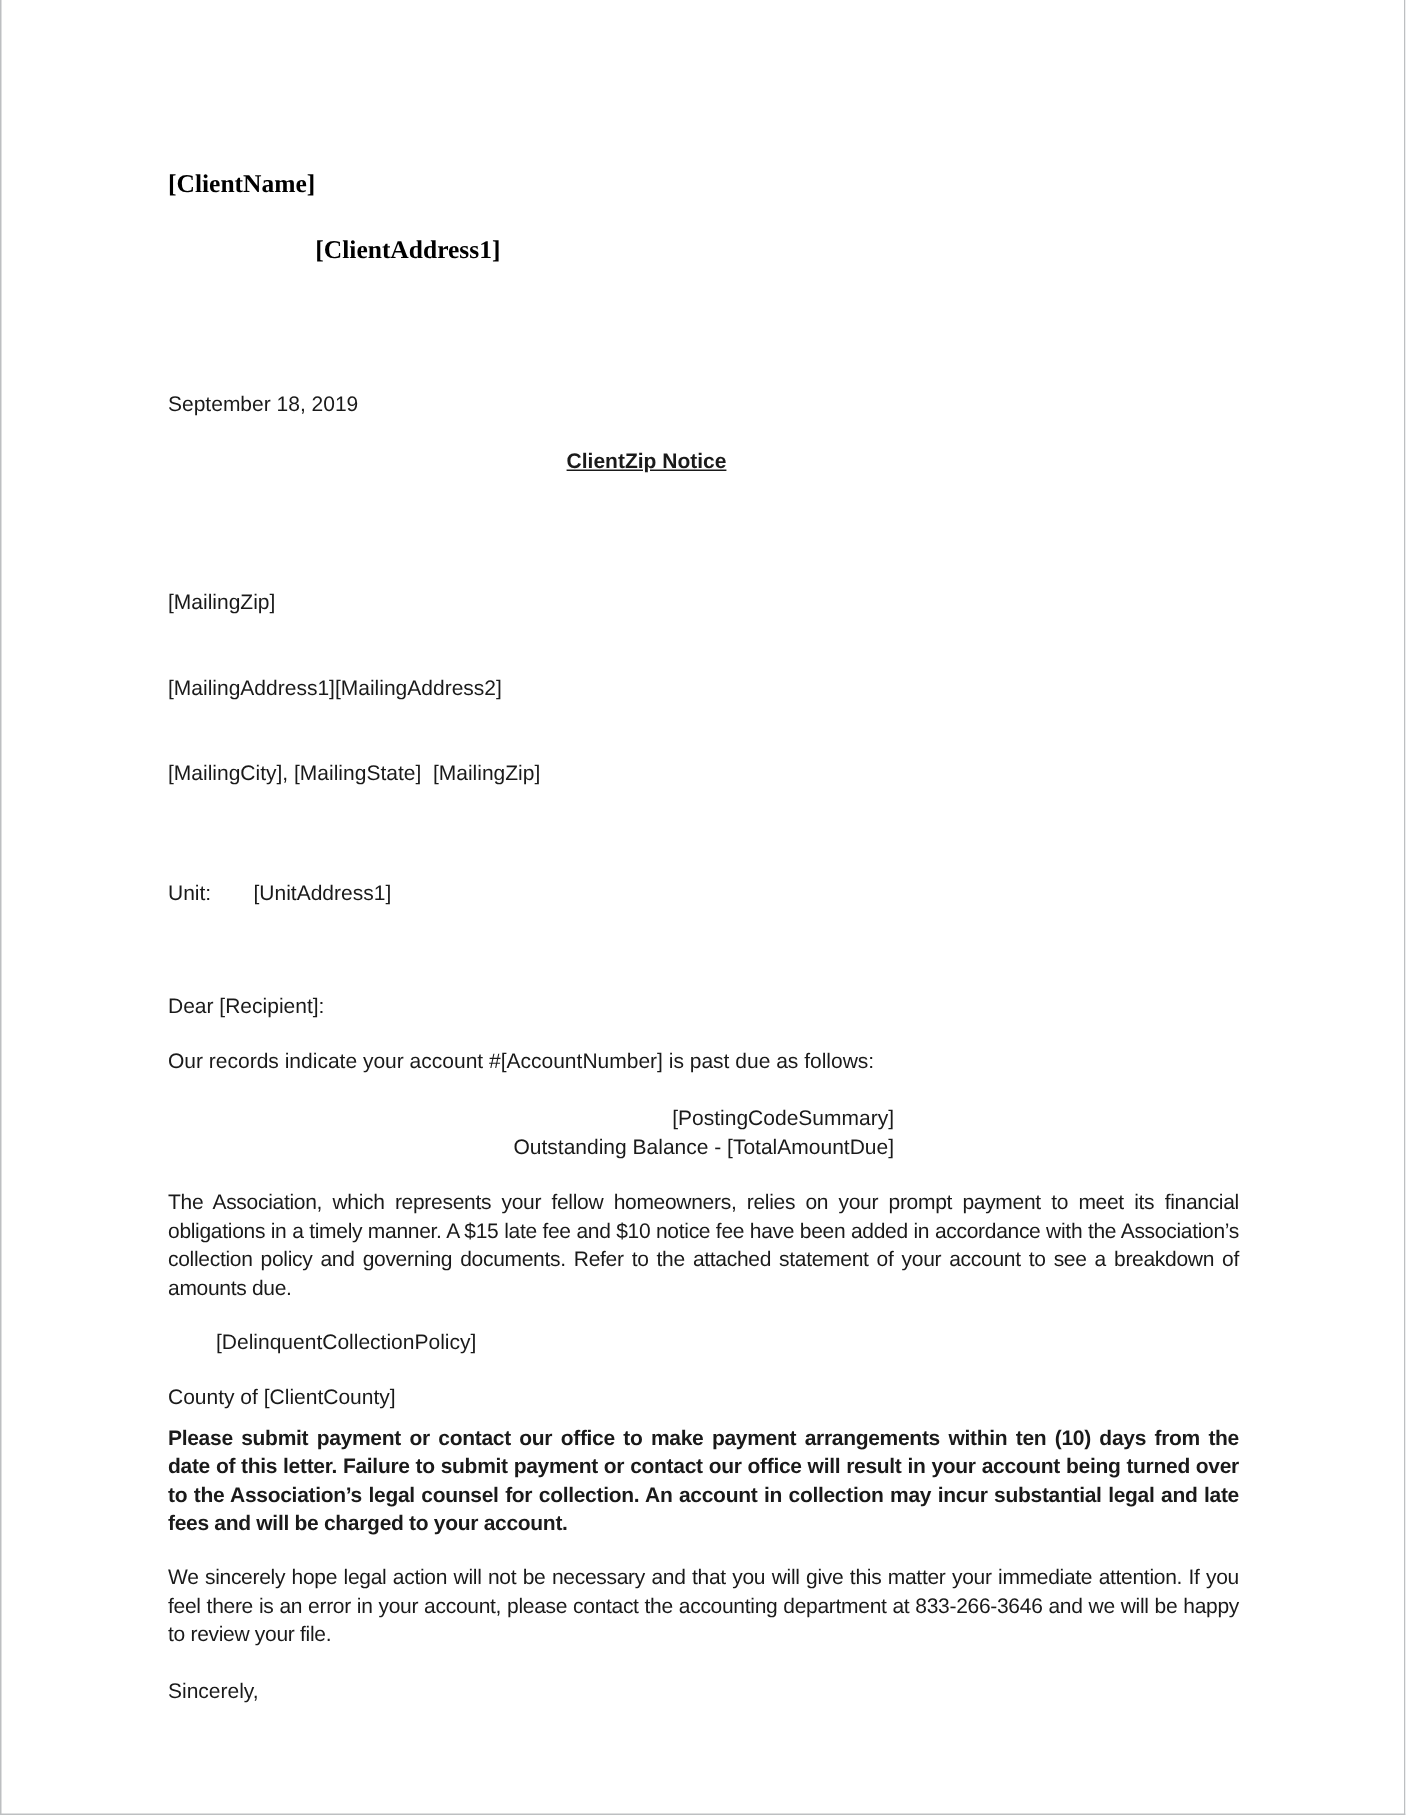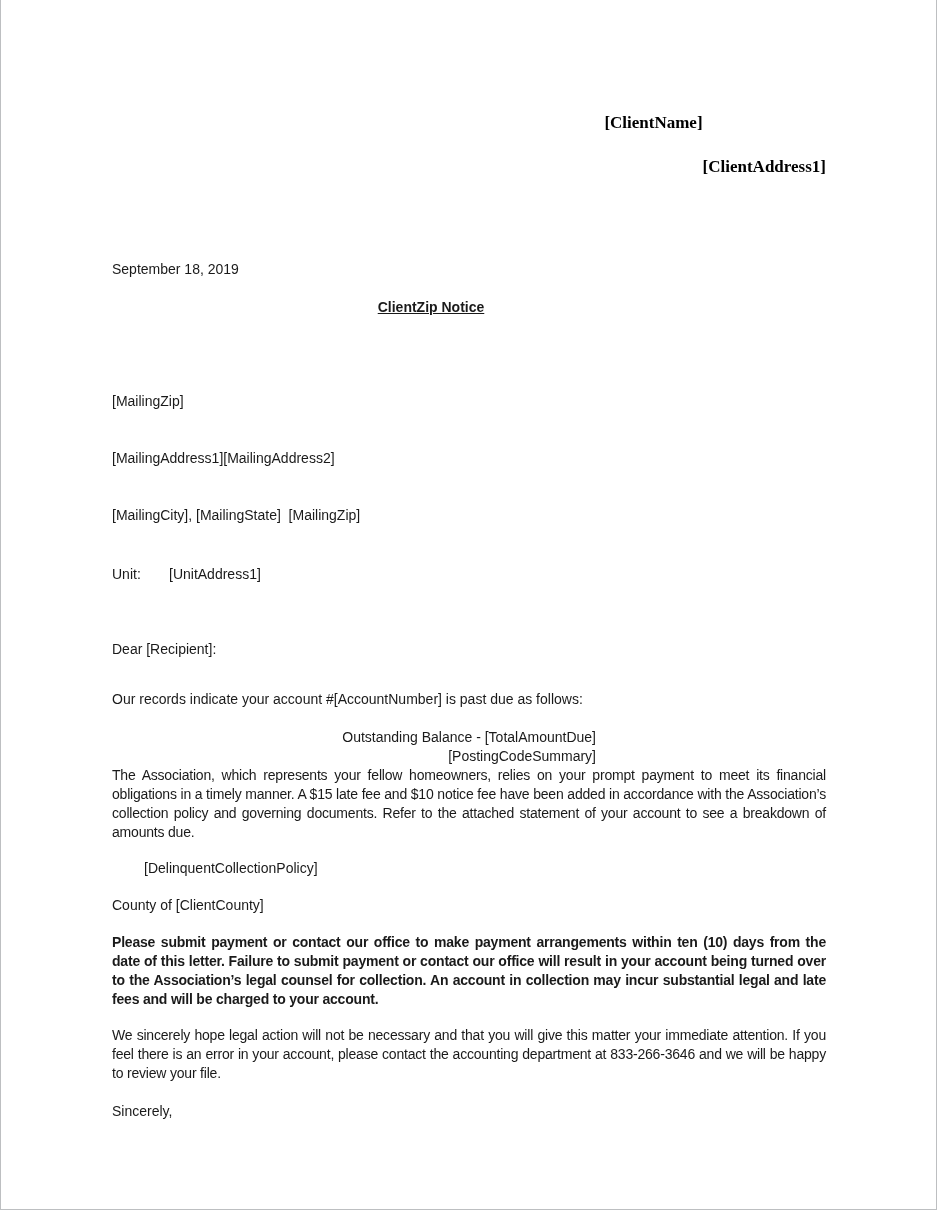--- a/index.html
+++ b/index.html
@@ -19,21 +19,21 @@
     padding: 112px 110px 0 111px;
     font-family: "Liberation Sans", "DejaVu Sans", sans-serif;
     font-size: 14px;
     line-height: 19px;
     color: #1a1a1a;
     overflow: hidden;
   }
   
   .letter-header {
     display: flex;
-    justify-content: flex-end;
+    justify-content: flex-start;
     align-items: flex-start;
     font-family: "Liberation Serif", "DejaVu Serif", serif;
     font-weight: bold;
     font-size: 17px;
     line-height: 22px;
     color: #000000;
   }
   .client-address-block {
     text-align: right;
     white-space: pre-wrap;
@@ -44,41 +44,41 @@
   .notice-title {
     margin-top: 19px;
     margin-right: 76px; 
     text-align: center;
     font-weight: bold;
     text-decoration: underline;
   }
   
   .recipient-block { margin-top: 37px; white-space: pre-wrap; }
   
-  .unit-line { margin-top: 2px; }
+  .unit-line { margin-top: 23px; }
   .unit-label { display: inline-block; width: 57px; }
   
   .salutation-line { margin-top: 56px; }
-  .intro-line { margin-top: 31px; }
+  .intro-line { margin-top: 18px; }
   
   .balance-block {
     margin-top: 19px;
     margin-right: 230px;
     text-align: right;
   }
   
   .para {
     margin: 0;
     text-align: justify;
     letter-spacing: -0.2px;
   }
-  .para-1 { }
+  .para-1 { margin-top: 18px; }
   .policy-line { margin-top: 17px; margin-left: 32px; }
   .county-line { margin-top: 18px; }
-  .para-bold { margin-top: 18px; font-weight: bold; }
+  .para-bold { margin-top: 8px; font-weight: bold; }
   .para-2 { margin-top: 17px; }
   
   .sincerely-line { margin-top: 19px; }
 </style>
 </head>
 <body>
 
 <div class="page">
 
   <div class="letter-header">
@@ -100,22 +100,22 @@
 
   <div class="unit-line">
     <span class="unit-label">Unit:</span><span>[UnitAddress1]</span>
   </div>
 
   <div class="salutation-line">Dear [Recipient]:</div>
 
   <div class="intro-line">Our records indicate your account #[AccountNumber] is past due as follows:</div>
 
   <div class="balance-block">
+    <div>[PostingCodeSummary]</div>
     <div>Outstanding Balance - [TotalAmountDue]</div>
-    <div>[PostingCodeSummary]</div>
   </div>
 
   <p class="para para-1">The Association, which represents your fellow homeowners, relies on your prompt payment to meet its financial obligations in a timely manner.  A $15 late fee and $10 notice fee have been added in accordance with the Association’s collection policy and governing documents.  Refer to the attached statement of your account to see a breakdown of amounts due.</p>
 
   <div class="policy-line">[DelinquentCollectionPolicy]</div>
 
   <div class="county-line">County of [ClientCounty]</div>
 
   <p class="para para-bold">Please submit payment or contact our office to make payment arrangements within ten (10) days from the date of this letter.  Failure to submit payment or contact our office will result in your account being turned over to the Association’s legal counsel for collection.  An account in collection may incur substantial legal and late fees and will be charged to your account.</p>
 

